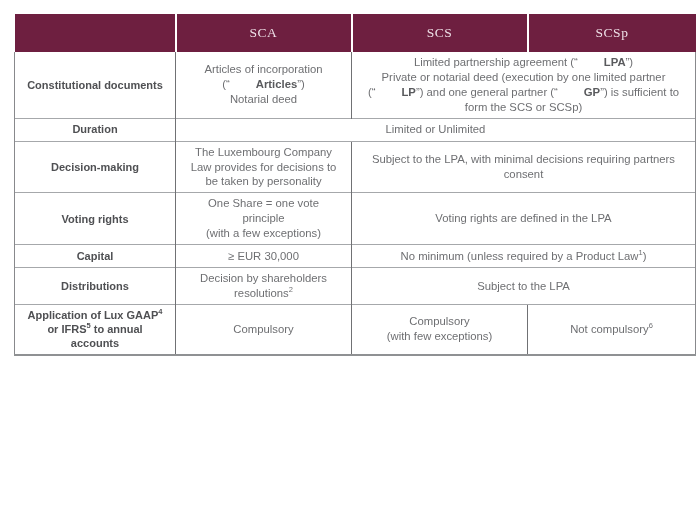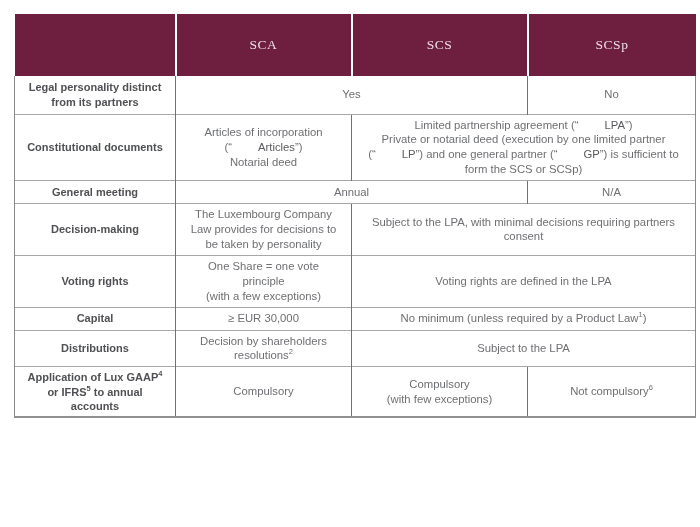--- a/index.html
+++ b/index.html
@@ -18,21 +18,21 @@
   }
   
   thead th {
     background:#6e1f40;
     color:#eee0e7;
     font-family:"Liberation Serif", serif;
     font-weight:400;
     font-size:13.5px;
     letter-spacing:0.5px;
     height:30px;
-    padding:16px;
+    padding:4px;
     border:none;
   }
   thead th + th { border-left:2px solid #ffffff; }
   
   tbody th.rlabel {
     font-weight:700;
     font-size:11px;
     color:#4f5053;
     text-align:center;
     vertical-align:middle;
@@ -45,21 +45,21 @@
     color:#6e6f72;
     text-align:center;
     vertical-align:middle;
     padding:3px 10px;
     line-height:1.32;
     border-left:1px solid #707174;
   }
   tbody td:last-child { border-right:1px solid #88898c; }
   tbody tr + tr td, tbody tr + tr th { border-top:1px solid #a6a8ab; }
   tbody tr:last-child td, tbody tr:last-child th { border-bottom:2px solid #8f9193; }
-  tbody strong { font-weight:400; color:#595a5d;margin-left:26px; }
+  tbody strong { font-weight:700; color:#595a5d;margin-left:26px; }
   tbody sup, .rlabel sup { font-size:7.5px; line-height:0; }
 </style>
 </head>
 <body>
 
 <div class="page">
   <table class="cmp">
     <colgroup>
         <col style="width: 161px;">
         <col style="width: 176px;">
@@ -68,34 +68,28 @@
       </colgroup>
     <thead>
       <tr>
           <th></th>
           <th>SCA</th>
           <th>SCS</th>
           <th>SCSp</th>
         </tr>
     </thead>
     <tbody>
-        <tr style="height: 38px;">
-          <th class="rlabel">Legal personality distinct from its partners</th>
-          <td colspan="2">Yes</td>
-          <td>No</td>
-        </tr>
         <tr style="height: 54px;">
           <th class="rlabel">Constitutional documents</th>
           <td>Articles of incorporation<br>(“<strong>Articles</strong>”)<br>Notarial deed</td>
           <td colspan="2">Limited partnership agreement (“<strong>LPA</strong>”)<br>Private or notarial deed (execution by one limited partner (“<strong>LP</strong>”) and one general partner (“<strong>GP</strong>”) is sufficient to form the SCS or SCSp)</td>
         </tr>
         <tr style="height: 23px;">
-          <th class="rlabel">General meeting</th>
-          <td colspan="2">Annual</td>
-          <td>N/A</td>
+          <th class="rlabel">Duration</th>
+          <td colspan="3">Limited or Unlimited</td>
         </tr>
         <tr style="height: 44px;">
           <th class="rlabel">Decision-making</th>
           <td>The Luxembourg Company Law provides for decisions to be taken by personality</td>
           <td colspan="2">Subject to the LPA, with minimal decisions requiring partners consent</td>
         </tr>
         <tr style="height: 35px;">
           <th class="rlabel">Voting rights</th>
           <td>One Share = one vote principle<br>(with a few exceptions)</td>
           <td colspan="2">Voting rights are defined in the LPA</td>

